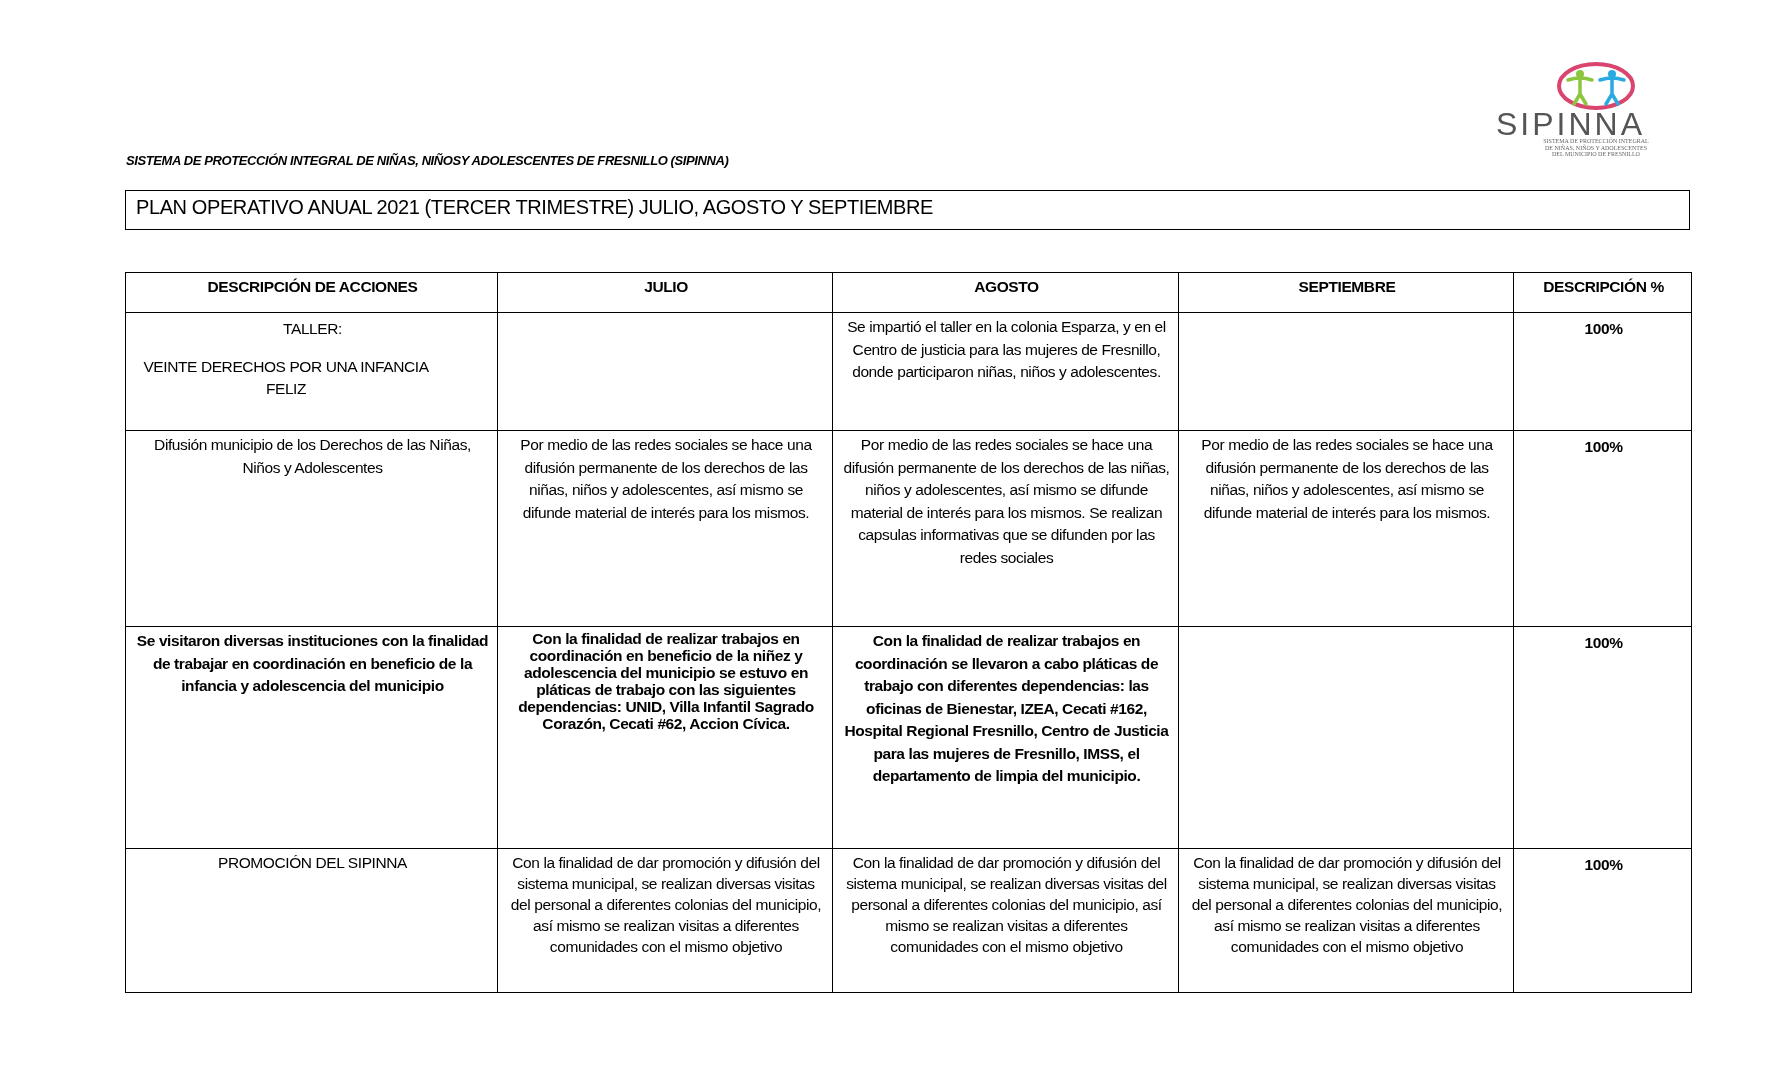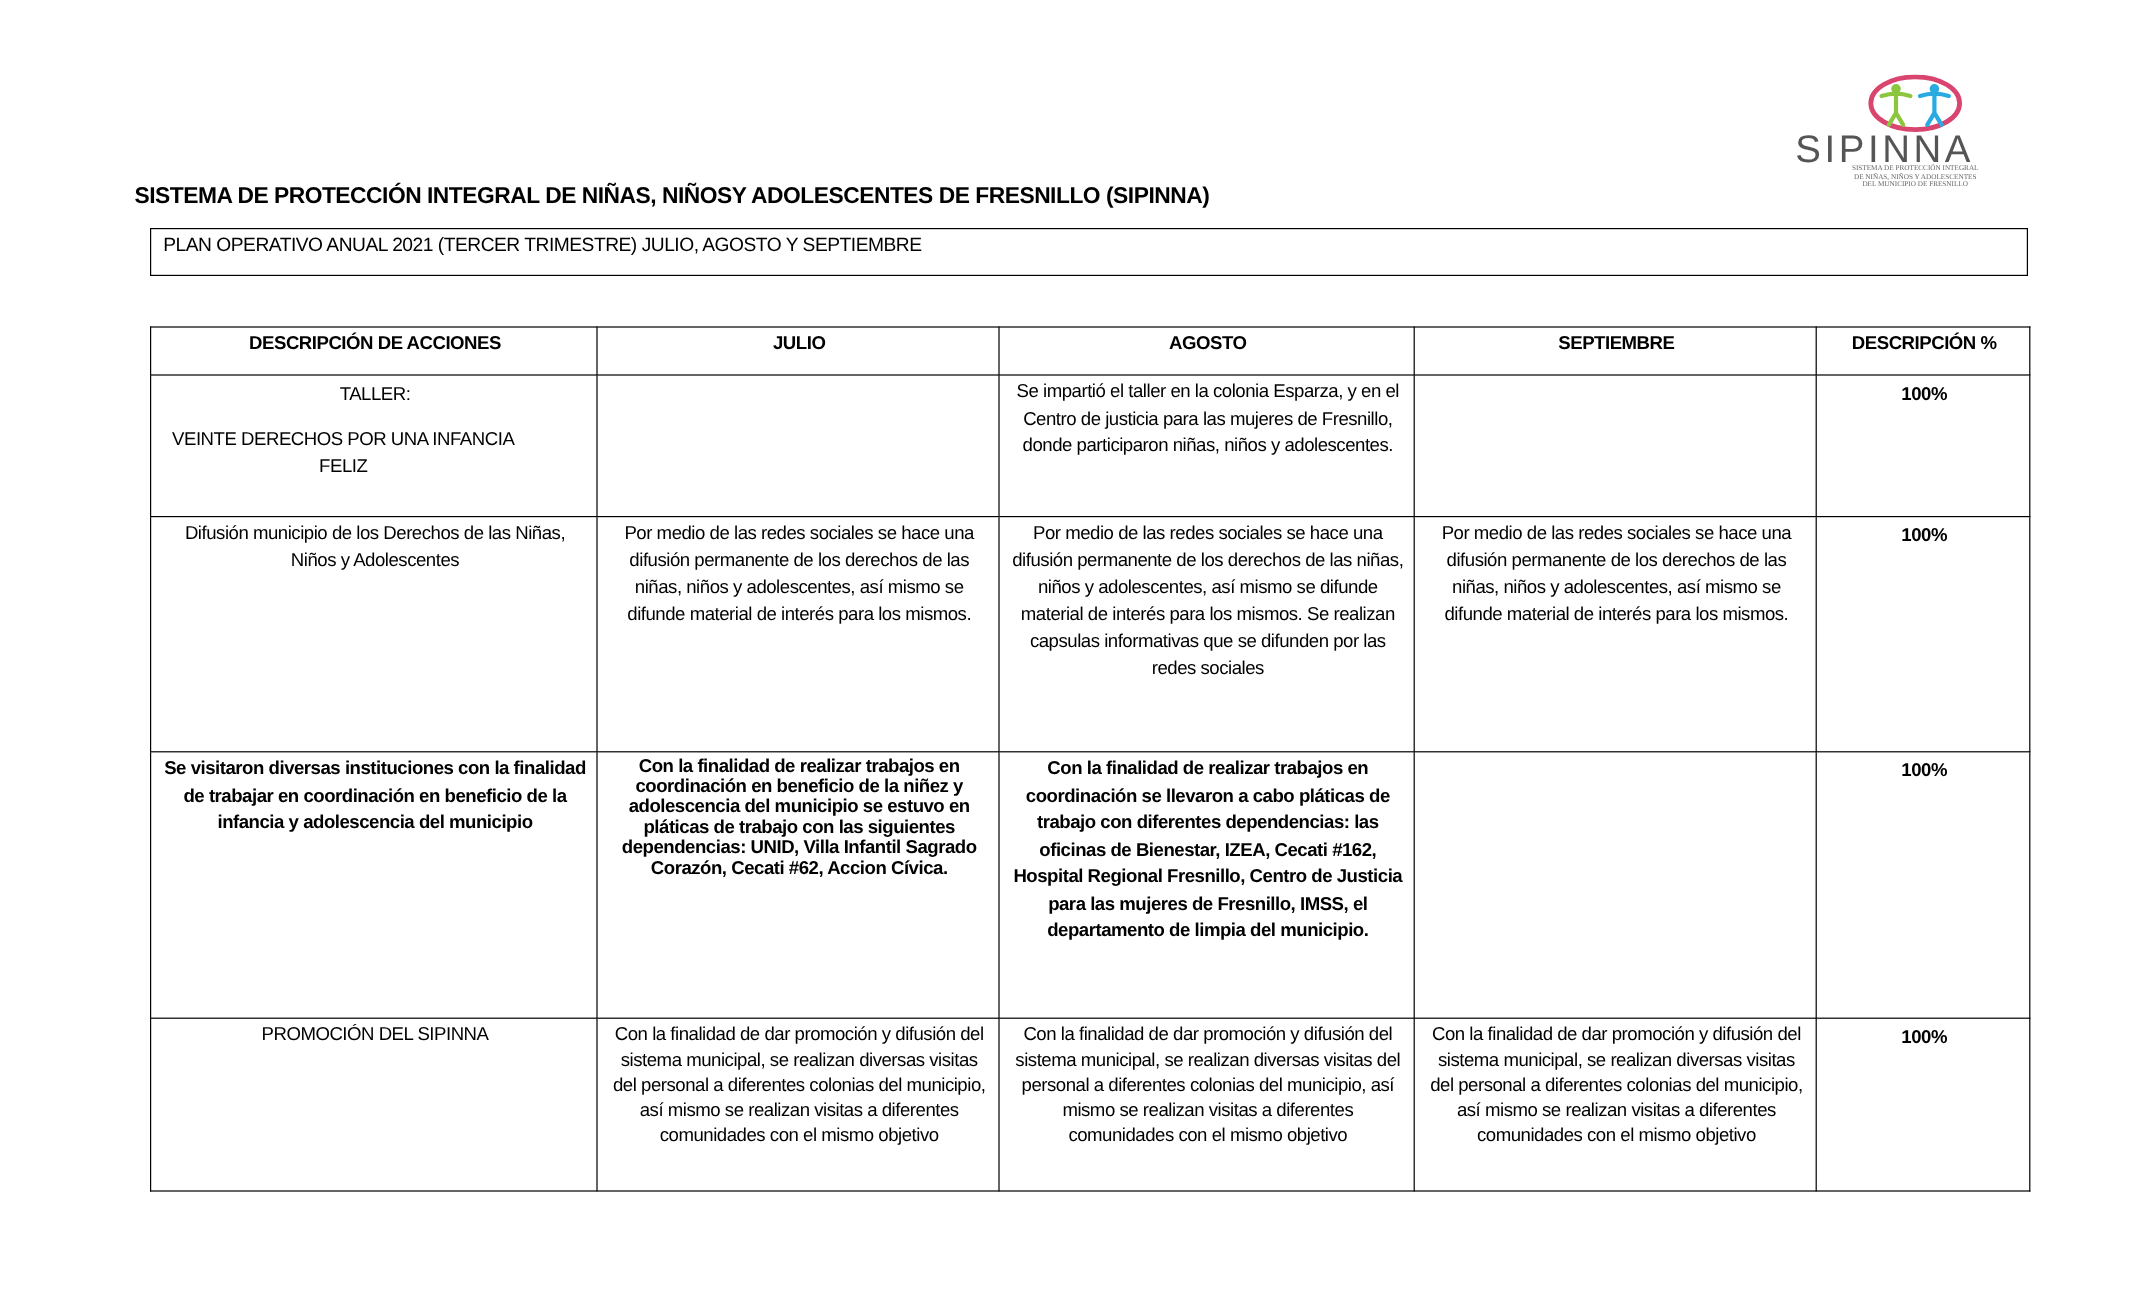--- a/index.html
+++ b/index.html
@@ -40,41 +40,42 @@
     top: 76px;
     width: 200px;
     text-align: center;
     font-family: "Liberation Serif", "DejaVu Serif", serif;
     font-size: 6px;
     line-height: 6.5px;
     color: #666;
   }
   .doc-title {
     position: absolute;
-    left: 112px;
+    left: 126px;
     top: 153px;
-    font-size: 19px;
+    font-size: 13px;
     font-weight: bold;
     letter-spacing: -0.4px;
     white-space: nowrap;
+    font-style: italic;
   }
   .plan-box {
     position: absolute;
     left: 125px;
     top: 190px;
     width: 1565px;
     height: 40px;
     border: 1.5px solid #000;
     box-sizing: border-box;
   }
   .plan-box span {
     position: absolute;
     left: 10px;
     top: 5px;
-    font-size: 16px;
+    font-size: 20px;
     letter-spacing: -0.4px;
     white-space: nowrap;
   }
   table.main {
     position: absolute;
     left: 125px;
     top: 272px;
     width: 1566px;
     border-collapse: collapse;
     table-layout: fixed;

